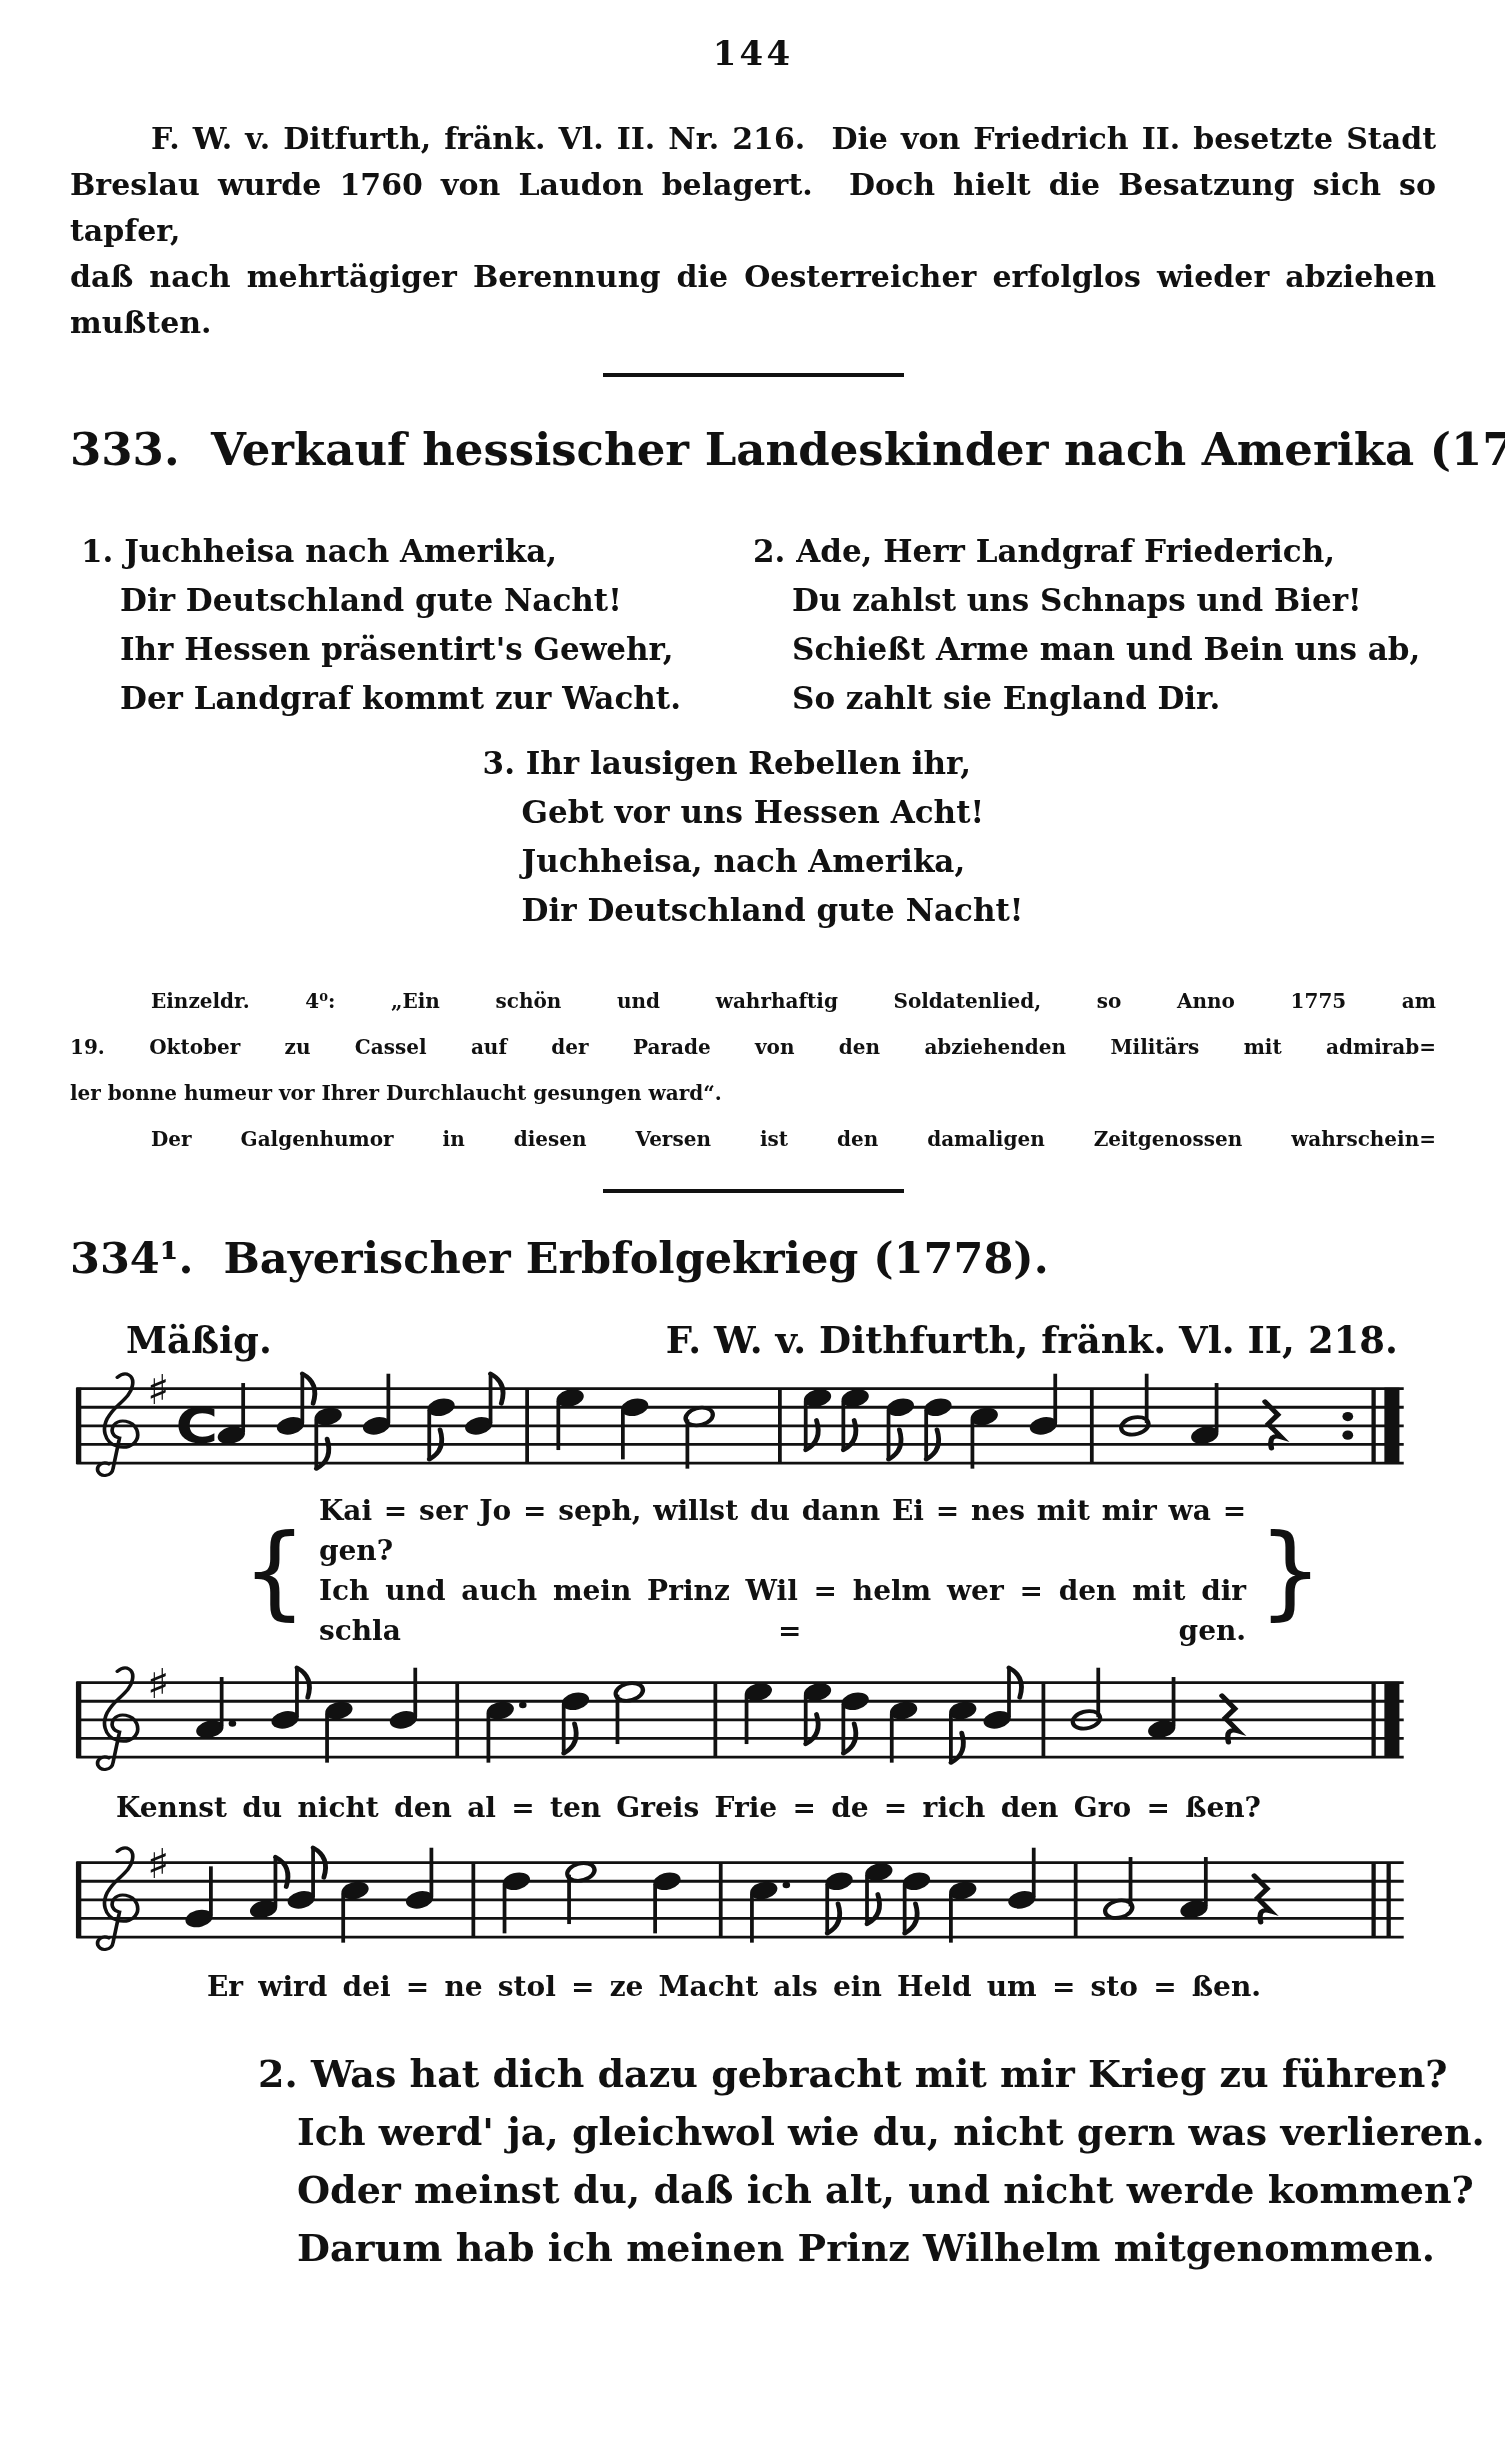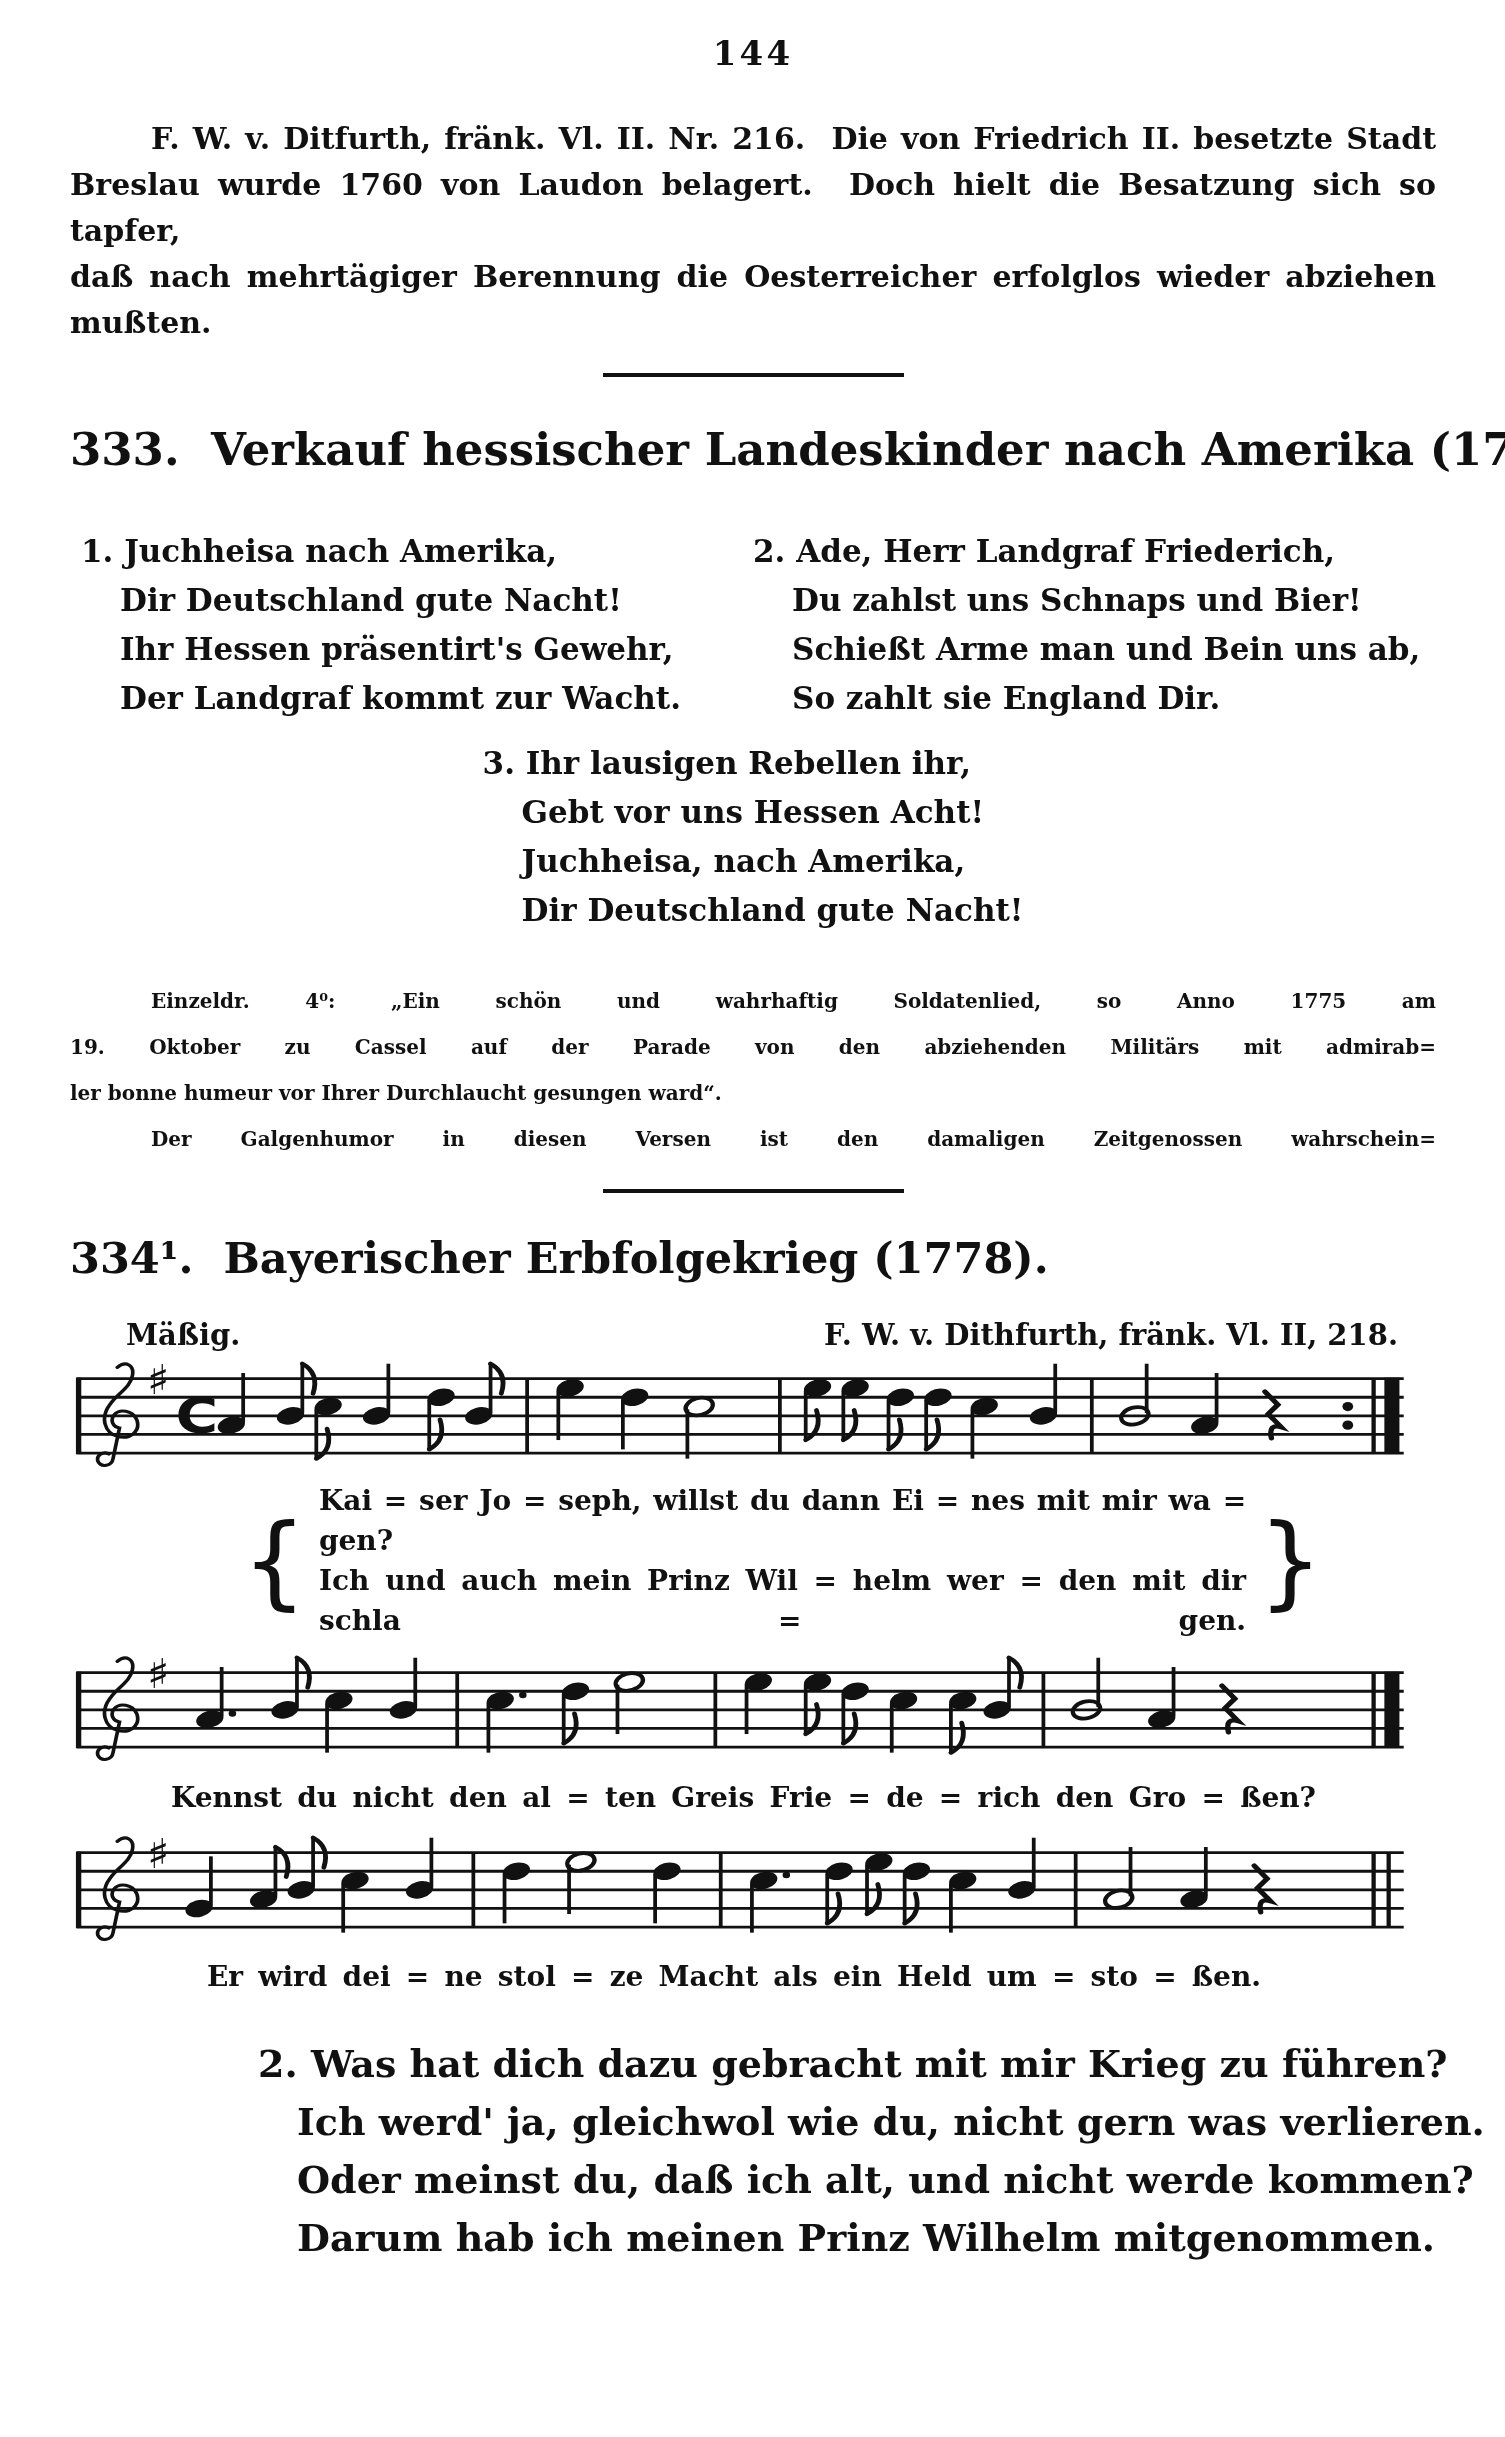--- a/index.html
+++ b/index.html
@@ -15,31 +15,31 @@
   .indent{text-indent:81px;}
   .rule{width:301px;height:0;border:none;border-top:4.8px solid #111;margin:27px auto 0;}
   .h333{margin:46px 70px 0;text-align:center;font-size:45px;white-space:nowrap;}
   .verses{display:flex;margin:51px 81px 0;font-size:31px;line-height:49px;}
   .versecol{width:50%;}
   .cont{padding-left:39px;}
   .verse3c{margin:16px auto 0;width:fit-content;font-size:31px;line-height:49px;}
   .note{margin:43px 70px 0;font-size:20px;line-height:46px;}
   .h334{margin:40px 70px 0;text-align:left;font-size:43px;white-space:nowrap;}
   .temporow{display:flex;justify-content:space-between;align-items:flex-end;
-    margin:35px 108px 0 126px;font-size:29px;}
+    margin:35px 108px 0 126px;font-size:37px;}
   .staffwrap{margin:8px 70px 0;}
   .staffwrap.gap2{margin-top:13.4px;}
   .staffwrap.gap3{margin-top:16px;}
   svg.staff{display:block;width:1366px;height:121px;}
   .lyr{font-size:28px;line-height:40px;}
   .spread{text-align:justify;text-align-last:justify;}
   .braced{display:flex;align-items:center;margin-left:172px;width:1081px;}
   .braced .lines{flex:1;padding:0 12px;}
   .brace{font-size:102px;line-height:0.9;font-weight:400;font-family:"DejaVu Sans",sans-serif;}
-  .lyr2{margin-left:101px;width:1145px;margin-top:2.2px;}
+  .lyr2{margin-left:46px;width:1145px;margin-top:2.2px;}
   .lyr3{margin-left:137px;width:1054px;margin-top:2.2px;}
   .v334a{margin:38px 0 0 258px;font-size:38px;line-height:58px;}
 </style>
 </head>
 <body>
 
 <div class="page">
 
   <div class="pageno">144</div>
 

